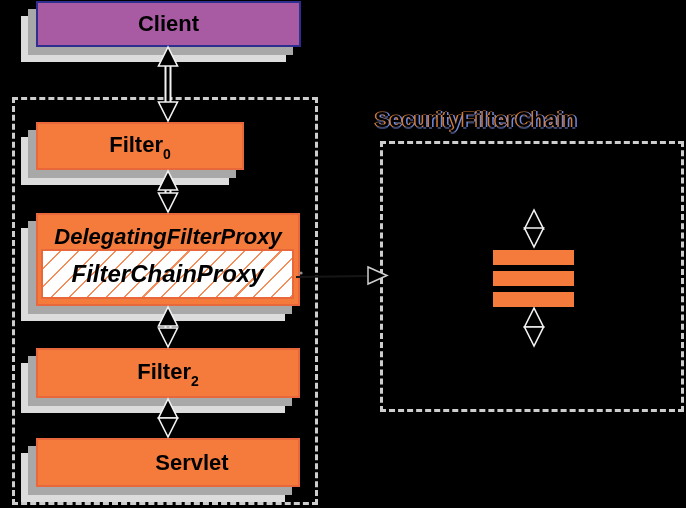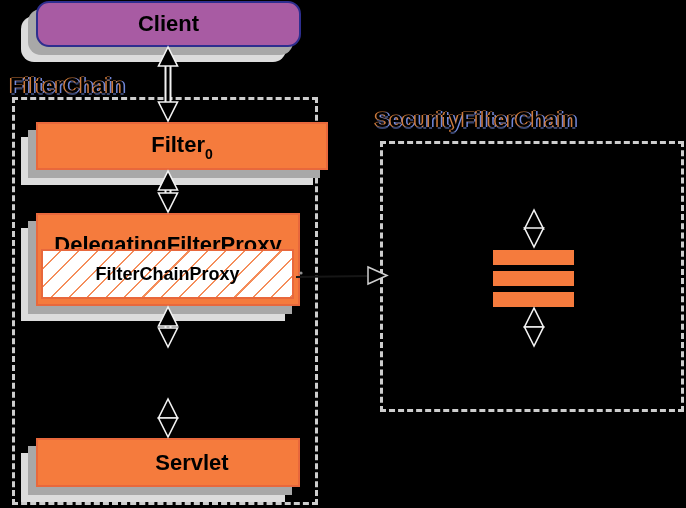--- a/index.html
+++ b/index.html
@@ -32,60 +32,62 @@
     position: absolute;
     font-weight: bold; font-size: 22px; color: #000;
     text-shadow:
       -1.5px 0 0 rgba(226,134,64,0.90),
        1.5px 0 0 rgba(125,150,240,0.90),
        0 -1.5px 0 rgba(226,134,64,0.45),
        0  1.5px 0 rgba(125,150,240,0.45);
     white-space: nowrap;
   }
   
-  .dfp { flex-direction: column; justify-content: flex-start; padding: 12px; }
+  .dfp { flex-direction: column; justify-content: flex-start; padding: 4px; font-style: italic; }
   .dfp-label { height: 36px; display: flex; align-items: center; justify-content: center; width: 100%; }
   .fcp {
     position: absolute; left: 3px; right: 4px; bottom: 5px; height: 50px;
     display: flex; align-items: center; justify-content: center;
     background:
       repeating-linear-gradient(135deg,
         rgba(243,121,61,0) 0px, rgba(243,121,61,0) 11.5px,
         rgba(243,121,61,0.85) 11.5px, rgba(243,121,61,0.85) 13px),
       #fff;
     border: 2px solid var(--orange-border);
-    font-weight: bold; font-size: 18px; color: #000;
+    font-weight: bold; font-size: 24px; color: #000;
   }
   .stack { position: absolute; left: 493px; top: 250px; width: 81px; }
   .stack-bar { width: 81px; height: 15px; margin-bottom: 6px; background: var(--orange); }
   #overlay { position: absolute; left: 0; top: 0; pointer-events: none; }
 </style>
 </head>
 <body>
 
 <div id="canvas">
 
-  <div class="box client" style="left:36px; top:1px; width:265px; height:46px;border-radius:13px;">
+  <div class="box client" style="left:36px; top:1px; width:265px; height:46px;">
     <span>Client</span>
   </div>
 
-  <div class="frame-title" style="left:10px; top:73px;">FilterChain</div>
   <div class="frame" style="left:12px; top:97px; width:306px; height:408px;"></div>
 
-  <div class="box" style="left:36px; top:122px; width:292px; height:48px;">
+  <div class="box" style="left:36px; top:122px; width:208px; height:48px;">
     <span><span>Filter</span><sub>0</sub></span>
   </div>
 
   <div class="box dfp" style="left:36px; top:213px; width:264px; height:93px;">
     <div class="dfp-label">DelegatingFilterProxy</div>
     <div class="fcp">
       <span>FilterChainProxy</span>
     </div>
   </div>
 
+  <div class="box" style="left:36px; top:348px; width:264px; height:50px;">
+    <span><span>Filter</span><sub>2</sub></span>
+  </div>
 
   <div class="box" style="left:36px; top:438px; width:264px; height:49px;padding-left:48px;">
     <span>Servlet</span>
   </div>
 
   <div class="frame-title" style="left:375px; top:107px;">SecurityFilterChain</div>
   <div class="frame" style="left:380px; top:141px; width:304px; height:271px;"></div>
 
 
   <div class="stack">

